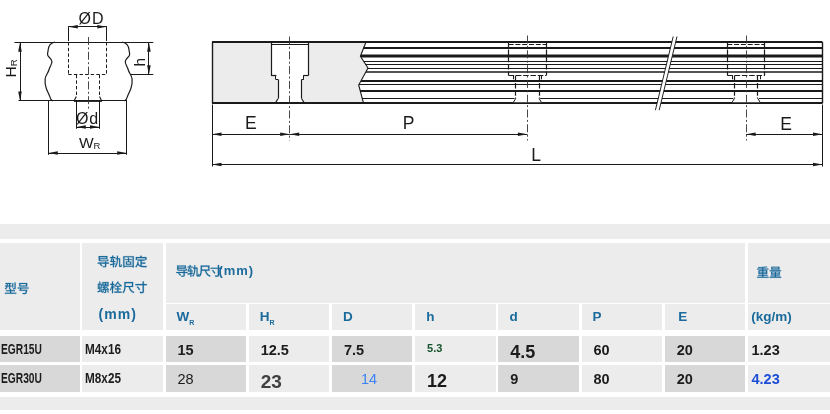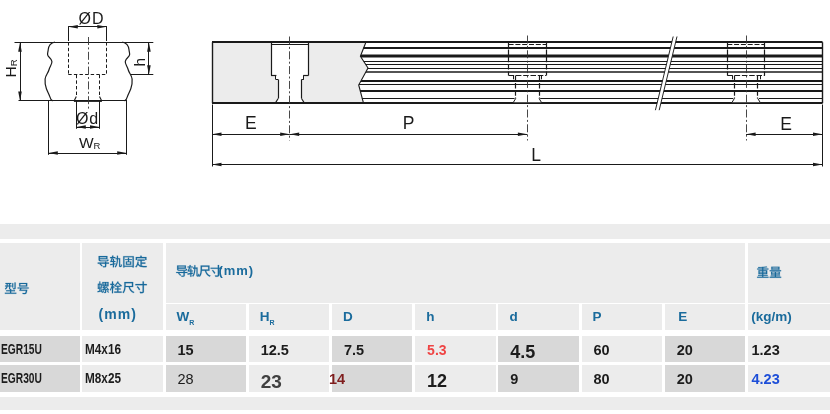--- a/index.html
+++ b/index.html
@@ -53,22 +53,22 @@
     <div style="position:absolute;left:751.3px;top:309px;font-size:13.5px;font-weight:700;color:#1a6b9c">(kg/m)</div>
     <div style="position:absolute;left:1.3px;top:341.3px;font-size:14px;font-weight:700;color:#1c1c1c;transform:scaleX(0.73);transform-origin:0 0;white-space:nowrap">EGR15U</div>
     <div style="position:absolute;left:1.3px;top:370.4px;font-size:14px;font-weight:700;color:#1c1c1c;transform:scaleX(0.73);transform-origin:0 0;white-space:nowrap">EGR30U</div>
     <div style="position:absolute;left:85.0px;top:341.3px;font-size:14px;font-weight:700;color:#1c1c1c;transform:scaleX(0.84);transform-origin:0 0;white-space:nowrap">M4x16</div>
     <div style="position:absolute;left:85.0px;top:370.4px;font-size:14px;font-weight:700;color:#1c1c1c;transform:scaleX(0.84);transform-origin:0 0;white-space:nowrap">M8x25</div>
     <div style="position:absolute;left:177.5px;top:341.9px;font-size:14.5px;font-weight:700;color:#1c1c1c;white-space:nowrap">15</div>
     <div style="position:absolute;left:177.5px;top:370.7px;font-size:14.5px;font-weight:400;color:#1c1c1c;white-space:nowrap">28</div>
     <div style="position:absolute;left:260.7px;top:341.9px;font-size:14.5px;font-weight:700;color:#1c1c1c;white-space:nowrap">12.5</div>
     <div style="position:absolute;left:260.7px;top:370.7px;font-size:19px;font-weight:700;color:#404040;white-space:nowrap">23</div>
     <div style="position:absolute;left:343.9px;top:341.9px;font-size:14.5px;font-weight:700;color:#1c1c1c;white-space:nowrap">7.5</div>
-    <div style="position:absolute;left:329px;top:370.7px;font-size:14.5px;font-weight:700;color:#7f1d1d;white-space:nowrap">14</div>
-    <div style="position:absolute;left:427.1px;top:341.9px;font-size:14px;font-weight:700;color:#ef4444;white-space:nowrap">5.3</div>
+    <div style="position:absolute;left:361px;top:370.7px;font-size:14.5px;font-weight:400;color:#3b82f6;white-space:nowrap">14</div>
+    <div style="position:absolute;left:427.1px;top:341.9px;font-size:11px;font-weight:700;color:#14532d;white-space:nowrap">5.3</div>
     <div style="position:absolute;left:427.1px;top:370.7px;font-size:18px;font-weight:700;color:#1c1c1c;white-space:nowrap">12</div>
     <div style="position:absolute;left:510.3px;top:341.9px;font-size:18px;font-weight:700;color:#1c1c1c;white-space:nowrap">4.5</div>
     <div style="position:absolute;left:510.3px;top:370.7px;font-size:14.5px;font-weight:700;color:#1c1c1c;white-space:nowrap">9</div>
     <div style="position:absolute;left:593.5px;top:341.9px;font-size:14.5px;font-weight:700;color:#1c1c1c;white-space:nowrap">60</div>
     <div style="position:absolute;left:593.5px;top:370.7px;font-size:14.5px;font-weight:700;color:#1c1c1c;white-space:nowrap">80</div>
     <div style="position:absolute;left:676.7px;top:341.9px;font-size:14.5px;font-weight:700;color:#1c1c1c;white-space:nowrap">20</div>
     <div style="position:absolute;left:676.7px;top:370.7px;font-size:14.5px;font-weight:700;color:#1c1c1c;white-space:nowrap">20</div>
     <div style="position:absolute;left:751.5px;top:341.9px;font-size:14.5px;font-weight:700;color:#1c1c1c;white-space:nowrap">1.23</div>
     <div style="position:absolute;left:751.5px;top:370.9px;font-size:14.5px;font-weight:700;color:#1d4ed8;white-space:nowrap">4.23</div>
 <svg width="830" height="414" viewBox="0 0 830 414" font-family="Liberation Sans, sans-serif">

